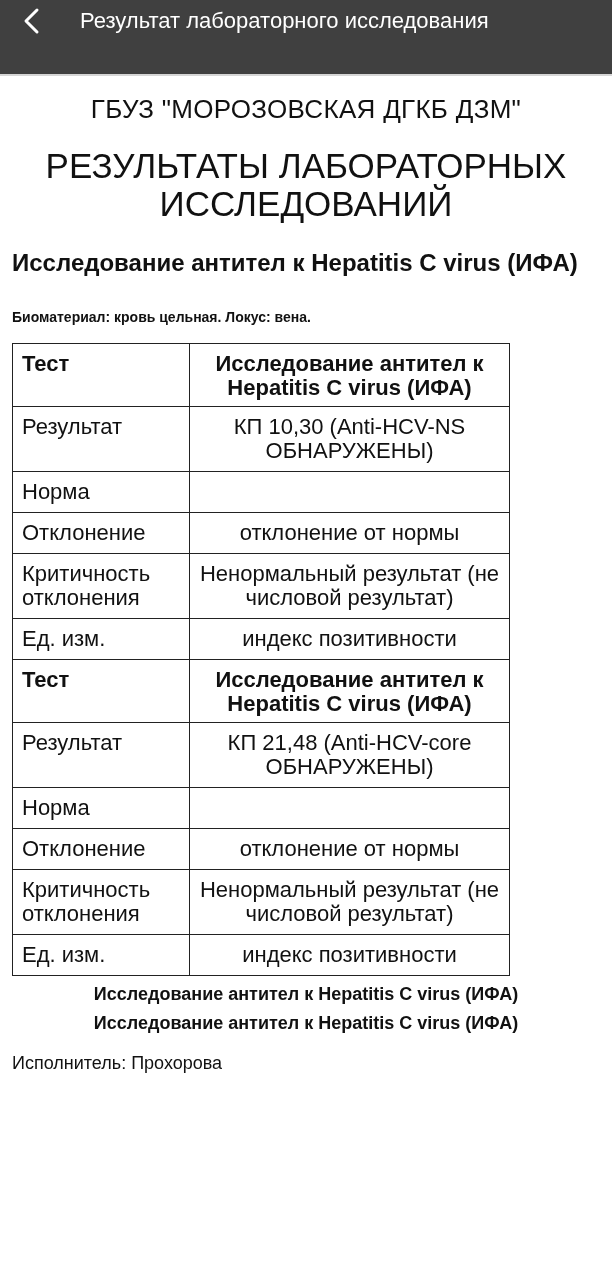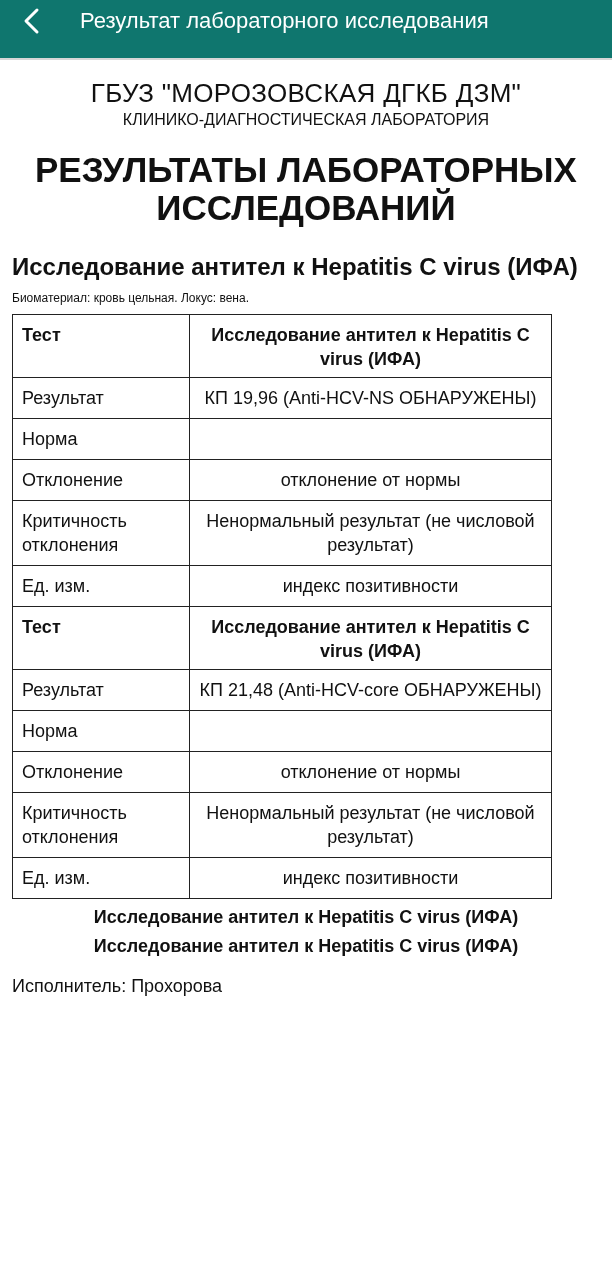--- a/index.html
+++ b/index.html
@@ -1,45 +1,45 @@
 <!DOCTYPE html>
 <html><head>
 <meta charset="utf-8">
 <style>
   html, body { margin: 0; padding: 0; }
   body {
     width: 612px; height: 1280px; background: #ffffff; overflow: hidden;
     font-family: "Liberation Sans", sans-serif; color: #111;
   }
   .appbar {
-    height: 60px; background: #0f766e; display: flex; align-items: center;
+    height: 76px; background: #404040; display: flex; align-items: center;
     border-bottom: 2px solid #d6d6d6; box-sizing: border-box;
   }
   .back {
     width: 60px; height: 60px; display: flex; align-items: center; justify-content: center;
     cursor: pointer;
   }
   .back svg { width: 22px; height: 28px; }
   .appbar-title { color: #fff; font-size: 22px; margin-left: 18px; margin-top: -18px; }
   .appbar { align-items: flex-start; }
   .back { height: 42px; margin-left: 2px; }
   .appbar-title { margin-top: 8px; margin-left: 18px; }
 
   .content { padding: 0 12px; }
   .org { text-align: center; font-size: 26px; margin-top: 18px; letter-spacing: 0.3px; }
   .lab { text-align: center; font-size: 16px; margin-top: 2px; }
   .doc-title {
-    text-align: center; font-size: 35px; font-weight: bold; line-height: 38px;
+    text-align: center; font-size: 35px; font-weight: normal; line-height: 38px;
     margin-top: 22px;
   }
   .study-title { font-size: 24px; font-weight: bold; line-height: 32px; margin-top: 24px; }
-  .biomat { font-size: 12px; font-weight: normal; margin-top: 8px; }
+  .biomat { font-size: 14px; font-weight: bold; margin-top: 30px; }
 
   table.results {
-    width: 540px; border-collapse: collapse; margin-top: 9px; font-size: 18px;
+    width: 498px; border-collapse: collapse; margin-top: 18px; font-size: 22px;
   }
   table.results td {
     border: 1.5px solid #222; padding: 8px 9px; vertical-align: top; line-height: 24px;
   }
   td.lbl { width: 158px; }
   td.val { text-align: center; }
   tr.head td { font-weight: bold; padding-bottom: 6px; }
 
   .footer-line { text-align: center; font-size: 18px; font-weight: bold; margin-top: 8px; }
   .footer-line + .footer-line { margin-top: 8px; }
@@ -52,34 +52,33 @@
   <div class="back">
     <svg viewBox="0 0 22 28">
       <polyline points="16,3 5,14 16,25" fill="none" stroke="#ffffff" stroke-width="3" stroke-linecap="round" stroke-linejoin="round"></polyline>
     </svg>
   </div>
   <div class="appbar-title">Результат лабораторного исследования</div>
 </div>
 
 <div class="content">
   <div class="org">ГБУЗ "МОРОЗОВСКАЯ ДГКБ ДЗМ"</div>
-  <div class="lab">КЛИНИКО-ДИАГНОСТИЧЕСКАЯ ЛАБОРАТОРИЯ</div>
   <div class="doc-title">РЕЗУЛЬТАТЫ ЛАБОРАТОРНЫХ ИССЛЕДОВАНИЙ</div>
   <div class="study-title">Исследование антител к Hepatitis C virus (ИФА)</div>
   <div class="biomat">Биоматериал: кровь цельная. Локус: вена.</div>
 
   <table class="results">
     <tbody id="results-body">
         <tr class="head">
           <td class="lbl">Тест</td>
           <td class="val">Исследование антител к Hepatitis C virus (ИФА)</td>
         </tr>
         <tr>
           <td class="lbl">Результат</td>
-          <td class="val">КП 19,96 (Anti-HCV-NS ОБНАРУЖЕНЫ)</td>
+          <td class="val">КП 10,30 (Anti-HCV-NS ОБНАРУЖЕНЫ)</td>
         </tr>
         <tr>
           <td class="lbl">Норма</td>
           <td class="val"></td>
         </tr>
         <tr>
           <td class="lbl">Отклонение</td>
           <td class="val">отклонение от нормы</td>
         </tr>
         <tr>

